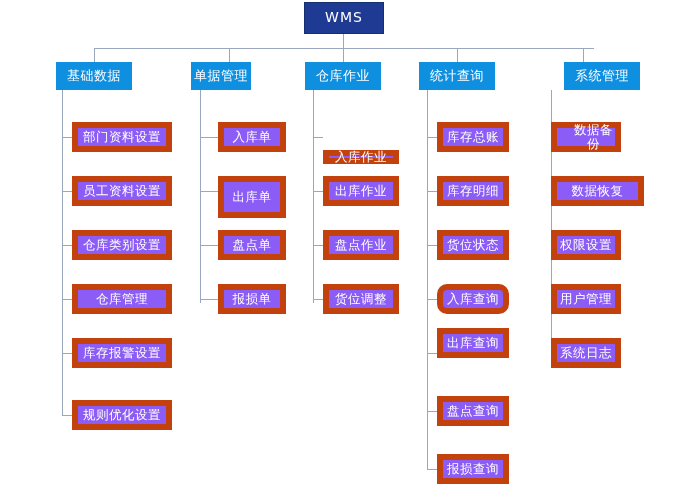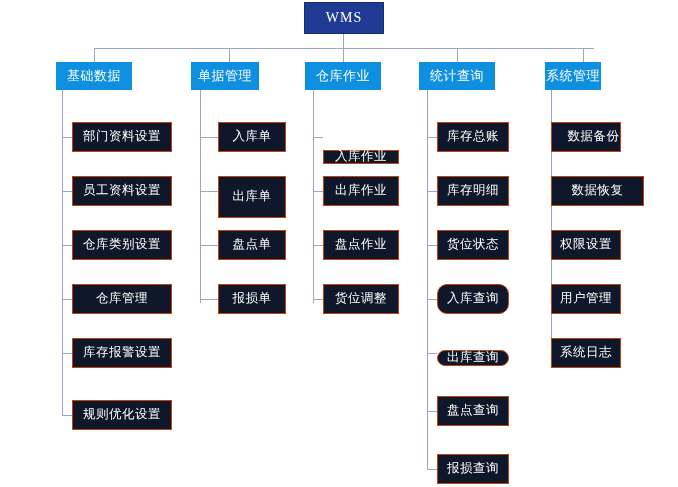--- a/index.html
+++ b/index.html
@@ -23,36 +23,35 @@
     box-sizing: border-box;
     display: flex;
     align-items: center;
     justify-content: center;
     text-align: center;
     color: #ffffff;
     font-size: 13px;
     letter-spacing: 0.5px;
     line-height: 1.1;
     z-index: 3;
-    font-family: Liberation Serif, serif;
   }
   .node.root-node {
     background: #1f3a93;
     border: 1px solid #16306f;
     font-size: 14px;
     letter-spacing: 1px;
   }
   .node.cat-node {
     background: #0f8fe0;
     border: 1px solid #0f8fe0;
     font-size: 13px;
   }
   .node.leaf-node {
-    background: #0f172a;
-    border: 1px solid #c2410c;
+    background: #8b5cf6;
+    border: 6px solid #c2410c;
     font-size: 12.5px;
   }
   .line {
     position: absolute;
     background: #9aa7bd;
     z-index: 1;
   }
   .line.h {
     height: 1px;
   }
@@ -90,21 +89,21 @@
 
   <div class="line h" style="left:62px; top:299px; width:10px;"></div>
   <div class="node leaf-node" style="left:72px; top:284px; width:100px; height:30px;">仓库管理</div>
 
   <div class="line h" style="left:62px; top:353px; width:10px;"></div>
   <div class="node leaf-node" style="left:72px; top:338px; width:100px; height:30px;">库存报警设置</div>
 
   <div class="line h" style="left:62px; top:415px; width:10px;"></div>
   <div class="node leaf-node" style="left:72px; top:400px; width:100px; height:30px;">规则优化设置</div>
 
-  <div class="node cat-node" style="left:191px; top:62px; width:68px; height:28px;">单据管理</div>
+  <div class="node cat-node" style="left:191px; top:62px; width:60px; height:28px;">单据管理</div>
   <div class="line v" style="left:200px; top:90px; height:213px;"></div>
 
   <div class="line h" style="left:200px; top:137px; width:18px;"></div>
   <div class="node leaf-node" style="left:218px; top:122px; width:68px; height:30px;">入库单</div>
 
   <div class="line h" style="left:200px; top:191px; width:18px;"></div>
   <div class="node leaf-node" style="left:218px; top:176px; width:68px; height:42px;">出库单</div>
 
   <div class="line h" style="left:200px; top:245px; width:18px;"></div>
   <div class="node leaf-node" style="left:218px; top:230px; width:68px; height:30px;">盘点单</div>
@@ -136,29 +135,29 @@
   <div class="line h" style="left:427px; top:191px; width:10px;"></div>
   <div class="node leaf-node" style="left:437px; top:176px; width:72px; height:30px;">库存明细</div>
 
   <div class="line h" style="left:427px; top:245px; width:10px;"></div>
   <div class="node leaf-node" style="left:437px; top:230px; width:72px; height:30px;">货位状态</div>
 
   <div class="line h" style="left:427px; top:299px; width:10px;"></div>
   <div class="node leaf-node" style="left:437px; top:284px; width:72px; height:30px;border-radius:10px;">入库查询</div>
 
   <div class="line h" style="left:427px; top:353px; width:10px;"></div>
-  <div class="node leaf-node" style="left:437px; top:350px; width:72px; height:16px;border-radius:10px;">出库查询</div>
+  <div class="node leaf-node" style="left:437px; top:328px; width:72px; height:30px;">出库查询</div>
 
   <div class="line h" style="left:427px; top:411px; width:10px;"></div>
   <div class="node leaf-node" style="left:437px; top:396px; width:72px; height:30px;">盘点查询</div>
 
   <div class="line h" style="left:427px; top:469px; width:10px;"></div>
   <div class="node leaf-node" style="left:437px; top:454px; width:72px; height:30px;">报损查询</div>
 
-  <div class="node cat-node" style="left:545px; top:62px; width:56px; height:28px;">系统管理</div>
+  <div class="node cat-node" style="left:564px; top:62px; width:76px; height:28px;">系统管理</div>
   <div class="line v" style="left:551px; top:90px; height:267px;"></div>
 
   <div class="line h" style="left:551px; top:137px; width:0px;"></div>
   <div class="node leaf-node" style="left:551px; top:122px; width:70px; height:30px;padding-left:15px;">数据备份</div>
 
   <div class="node leaf-node" style="left:551px; top:176px; width:93px; height:30px;">数据恢复</div>
 
   <div class="node leaf-node" style="left:551px; top:230px; width:70px; height:30px;">权限设置</div>
 
   <div class="node leaf-node" style="left:551px; top:338px; width:70px; height:30px;">系统日志</div>

